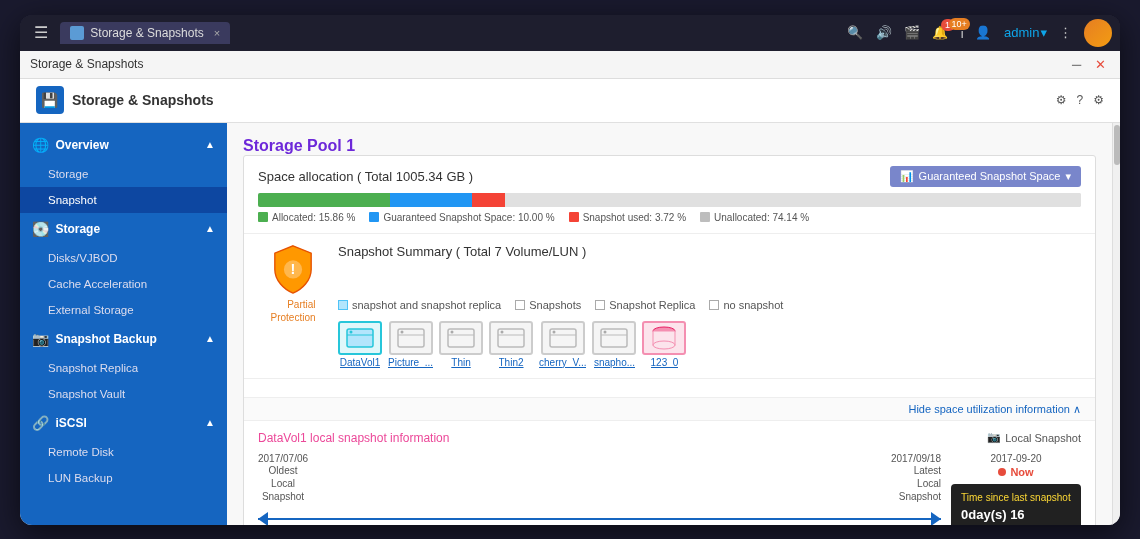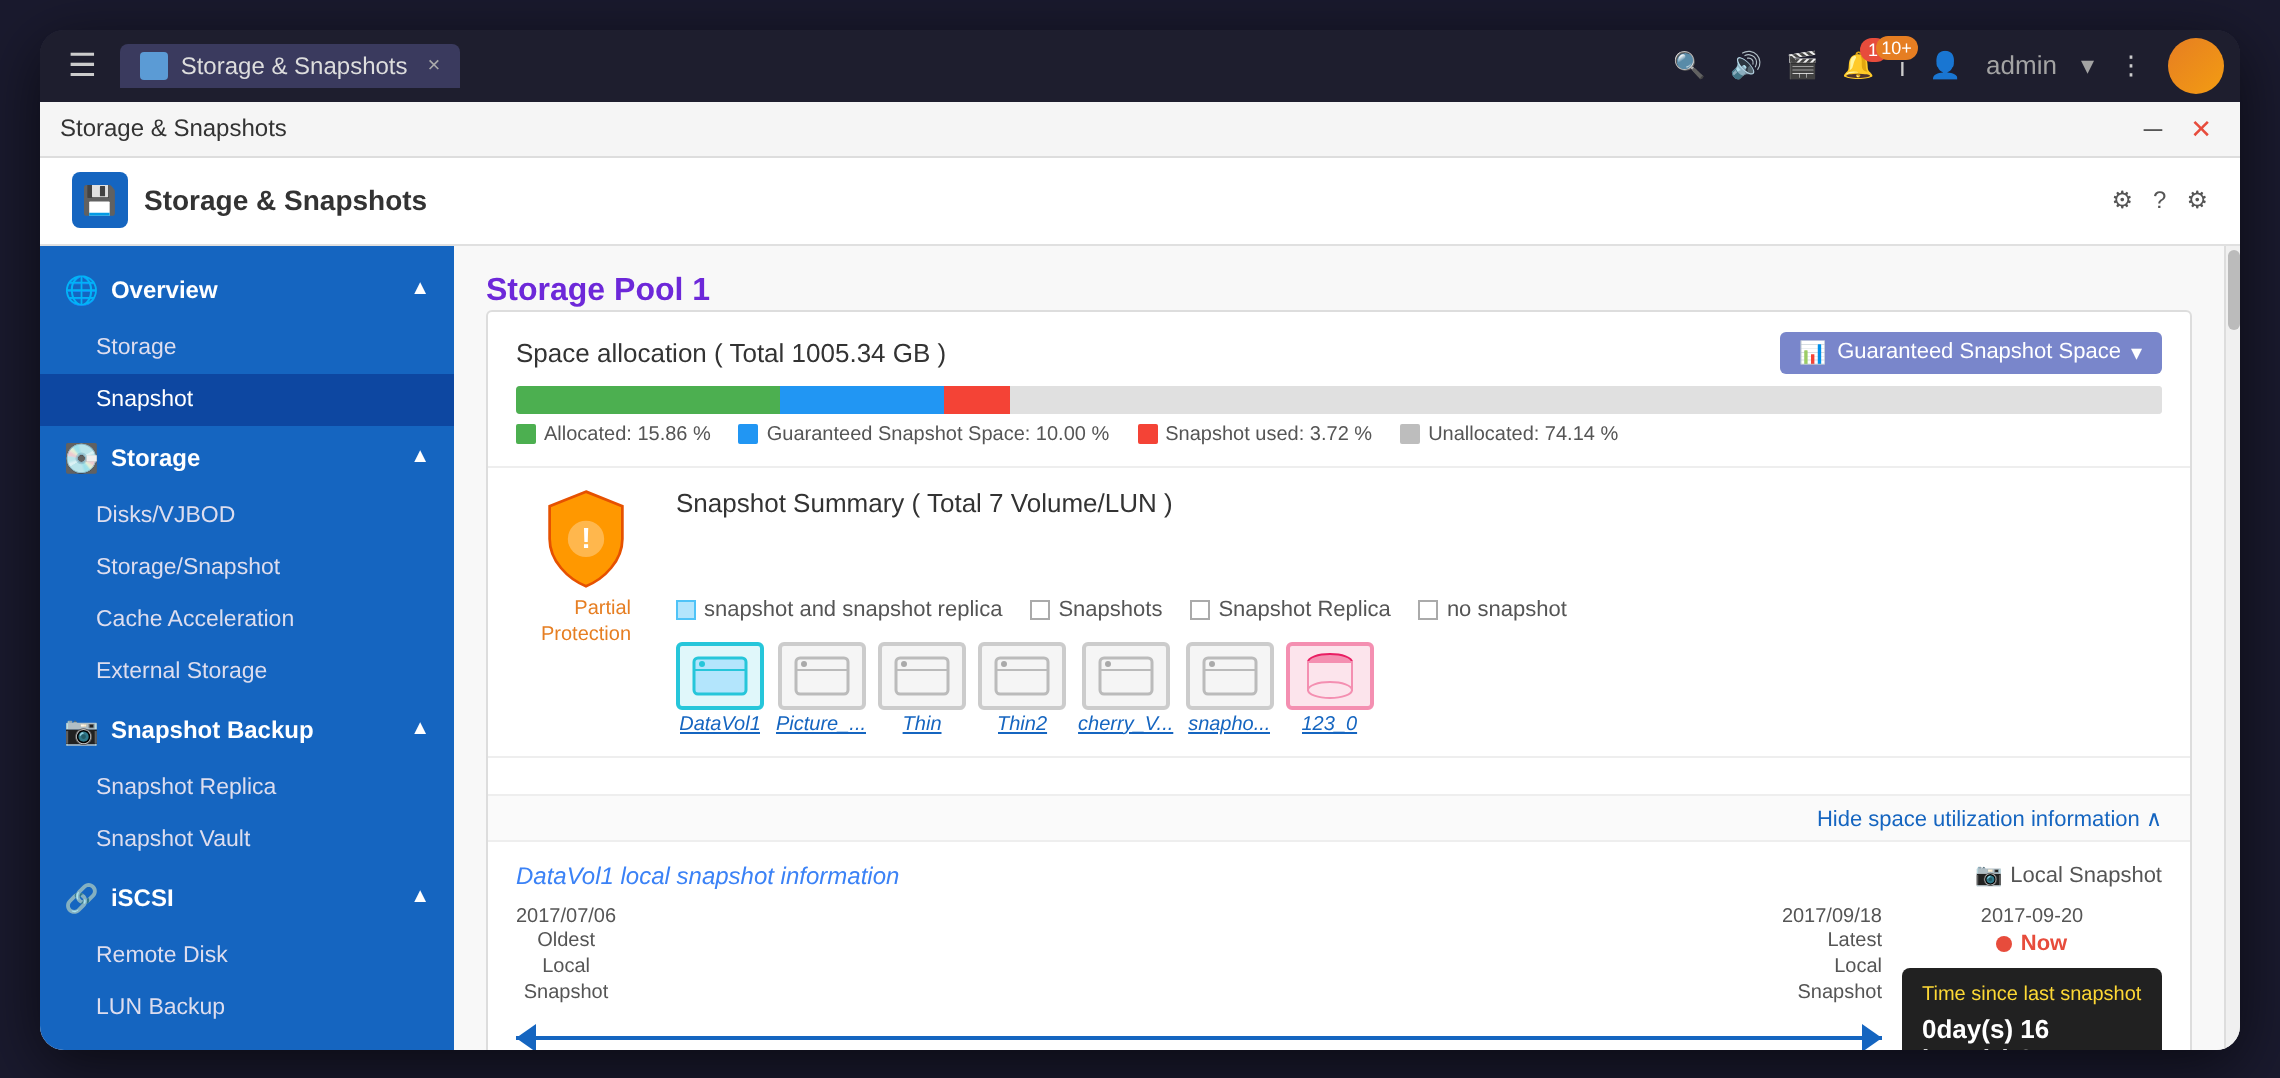--- a/index.html
+++ b/index.html
@@ -84,22 +84,22 @@
       border-radius: 8px;
       font-size: 9px;
       padding: 1px 3px;
       min-width: 14px;
       text-align: center;
     }
     .badge-orange { background: #e67e22; }
     .user-area {
       display: flex;
       align-items: center;
-      gap: 12px;
-      color: #a3a3a3;
+      gap: 1px;
+      color: #0ea5e9;
       cursor: pointer;
     }
     .avatar {
       width: 28px;
       height: 28px;
       border-radius: 50%;
       background: linear-gradient(135deg, #e67e22, #f39c12);
     }
     
     .app-window {
@@ -328,34 +328,33 @@
     }
     .vol-label {
       font-size: 10px;
       color: #1565c0;
       text-decoration: underline;
       text-align: left;
       max-width: 50px;
       overflow: hidden;
       text-overflow: ellipsis;
       white-space: nowrap;
-      font-style: italic;
     }
     
     .timeline-section {
       padding: 10px 14px;
       border-top: 1px solid #eee;
     }
     .timeline-header {
       display: flex;
       justify-content: space-between;
       align-items: center;
       margin-bottom: 8px;
     }
-    .timeline-title { font-size: 12px; color: #3b82f6; font-style: italic; }
+    .timeline-title { font-size: 12px; color: #ec4899; }
     .hide-info-btn { font-size: 11px; color: #1565c0; cursor: pointer; }
     .local-snapshot-label {
       font-size: 11px;
       color: #555;
       display: flex;
       align-items: center;
       gap: 4px;
     }
     .timeline-wrapper {
       display: flex;
@@ -549,23 +548,20 @@
 
           <div class="sidebar-item section-header">
             <span class="s-icon">💽</span>
             <span>Storage</span>
             <span class="caret">▲</span>
           </div>
           <div class="sidebar-item sub">
             <span>Disks/VJBOD</span>
           </div>
           <div class="sidebar-item sub">
-            <span>Storage/Snapshot</span>
-          </div>
-          <div class="sidebar-item sub">
             <span>Cache Acceleration</span>
           </div>
           <div class="sidebar-item sub">
             <span>External Storage</span>
           </div>
 
           <div class="sidebar-item section-header">
             <span class="s-icon">📷</span>
             <span>Snapshot Backup</span>
             <span class="caret">▲</span>

